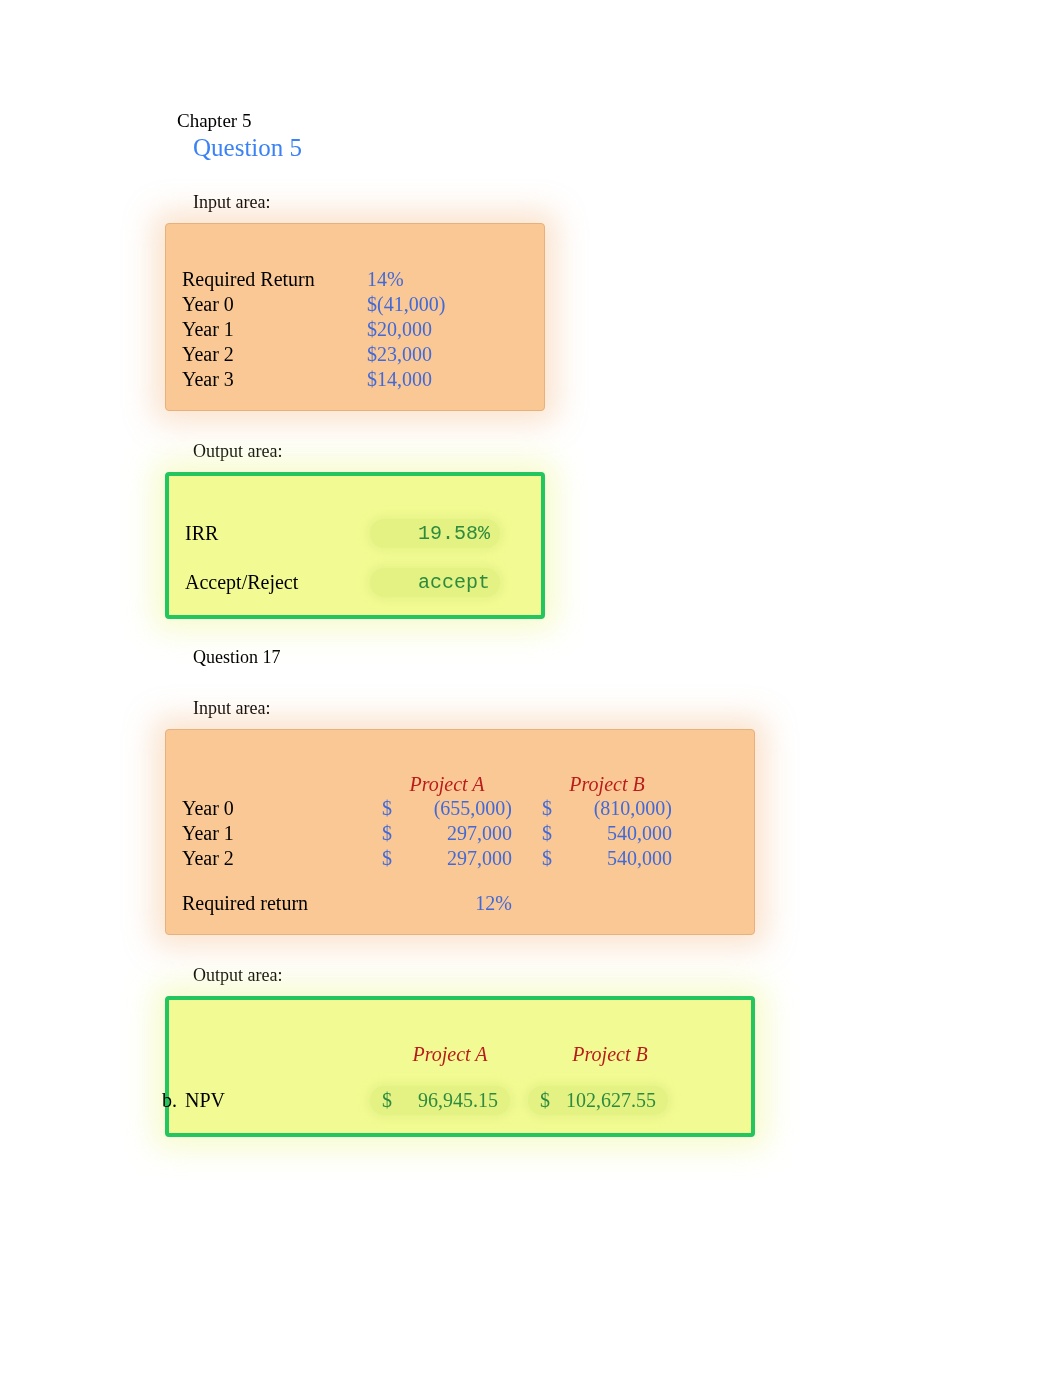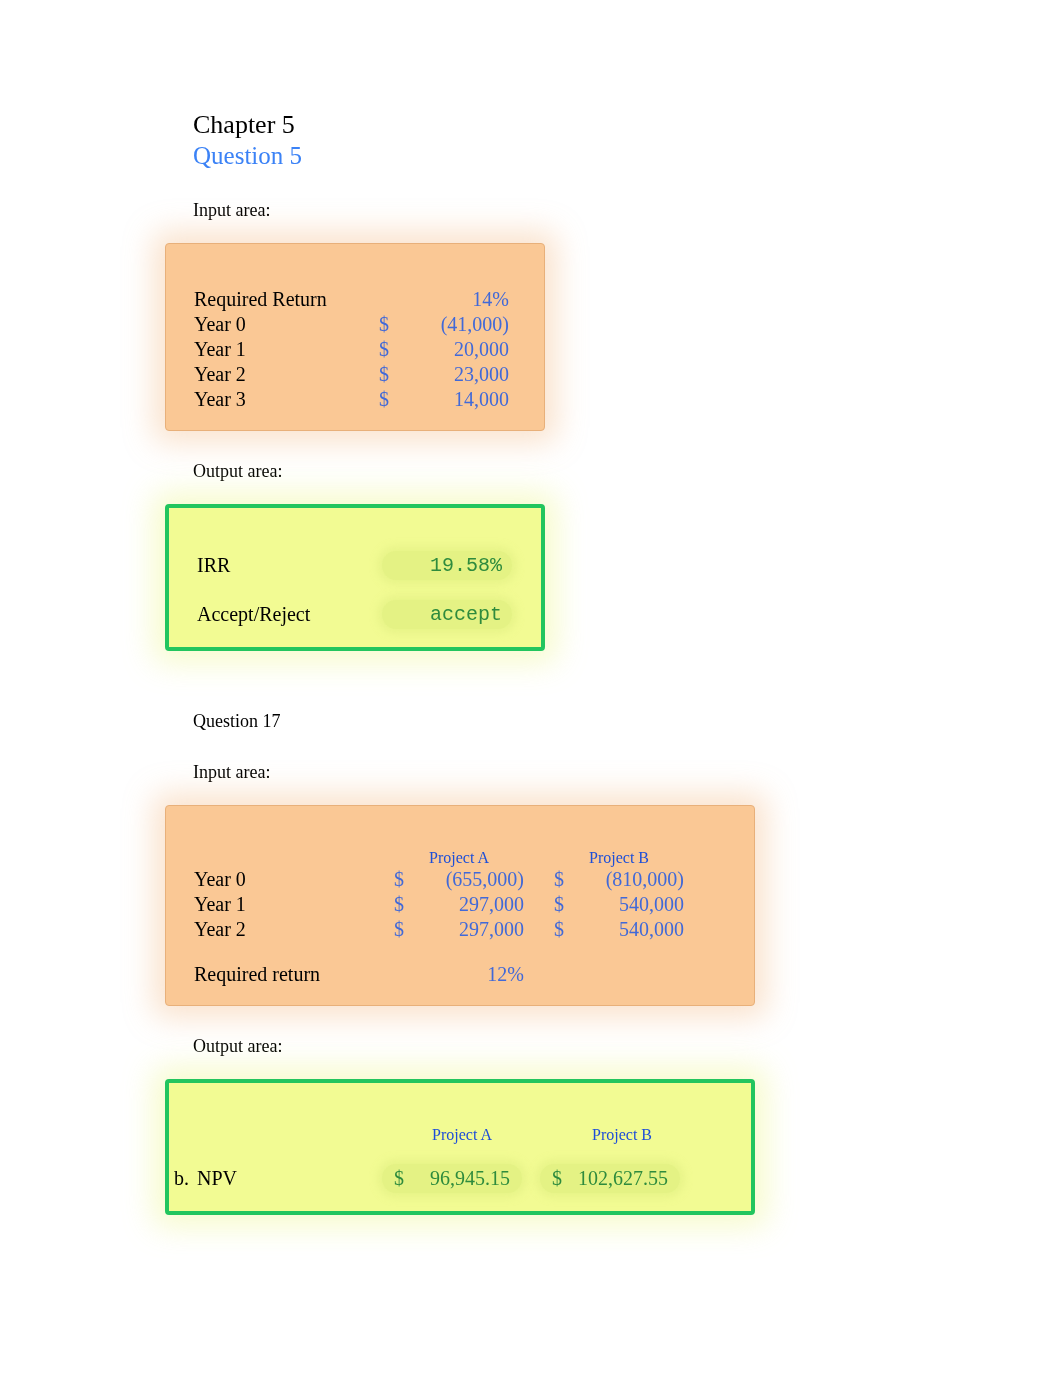--- a/index.html
+++ b/index.html
@@ -14,40 +14,40 @@
       height: 1377px;
       position: relative;
     }
     .content {
       position: absolute;
       left: 165px;
       top: 110px;
       width: 760px;
     }
     .chapter-title {
-      font-size: 26px;
-      margin-left: 28px;
+      font-size: 19px;
+      margin-left: 12px;
       color: #000;
     }
     .question-label {
       font-size: 25px;
       margin-left: 28px;
       color: #3b82f6;
       margin-top: 2px;
     }
     .section-label {
       font-size: 18px;
       margin-left: 28px;
       color: #000;
       margin-top: 30px;
     }
     .panel {
       border-radius: 4px;
-      padding: 18px 28px 18px 28px;
-      margin-top: 22px;
+      padding: 18px 28px 18px 16px;
+      margin-top: 10px;
       position: relative;
     }
     .panel.orange {
       background: #fac895;
       border: 1px solid #e8b07a;
       box-shadow: 0 0 30px 12px rgba(240, 175, 115, 0.35);
     }
     .panel.yellow {
       background: #f2fb93;
       border: 4px solid #22c55e;
@@ -76,21 +76,20 @@
       flex: 0 0 130px;
       display: flex;
       justify-content: space-between;
       color: #4169d8;
     }
     .value-col .sym {
       flex: 0 0 auto;
     }
     .value-col .num {
       flex: 1;
-      text-align: right;
     }
     .value-col.single {
       justify-content: flex-end;
     }
     .output-cell {
       flex: 0 0 130px;
       display: flex;
       justify-content: space-between;
       color: #2e8b3d;
       background: rgba(210, 230, 115, 0.45);
@@ -102,22 +101,23 @@
     .output-cell .num {
       flex: 1;
       text-align: right;
     }
     .output-cell.single {
       justify-content: flex-end;
       font-family: Liberation Mono, monospace;
     }
     .header-row {
       display: flex;
-      font-size: 16px;
-      color: #1d4ed8;
+      font-size: 20px;
+      color: #b91c1c;
+      font-style: italic;
     }
     .header-row .label-col {
       flex: 0 0 185px;
     }
     .header-row .proj-col {
       flex: 0 0 160px;
       text-align: center;
     }
     .data-row-q17 {
       display: flex;
@@ -240,21 +240,21 @@
       </div>
     </div>
     <div class="row row-gap">
       <div class="label-col">Accept/Reject</div>
       <div class="output-cell single">
         <span class="num">accept</span>
       </div>
     </div>
   </div>
 
-  <div class="section-label" style="margin-top:60px;">Question 17</div>
+  <div class="section-label" style="margin-top:28px;">Question 17</div>
 
   <div class="section-label">Input area:</div>
 
   <div class="panel orange wide">
     <div class="spacer-25"></div>
     <div class="header-row">
       <div class="label-col"></div>
       <div class="proj-col">Project A</div>
       <div class="proj-col">Project B</div>
     </div>

